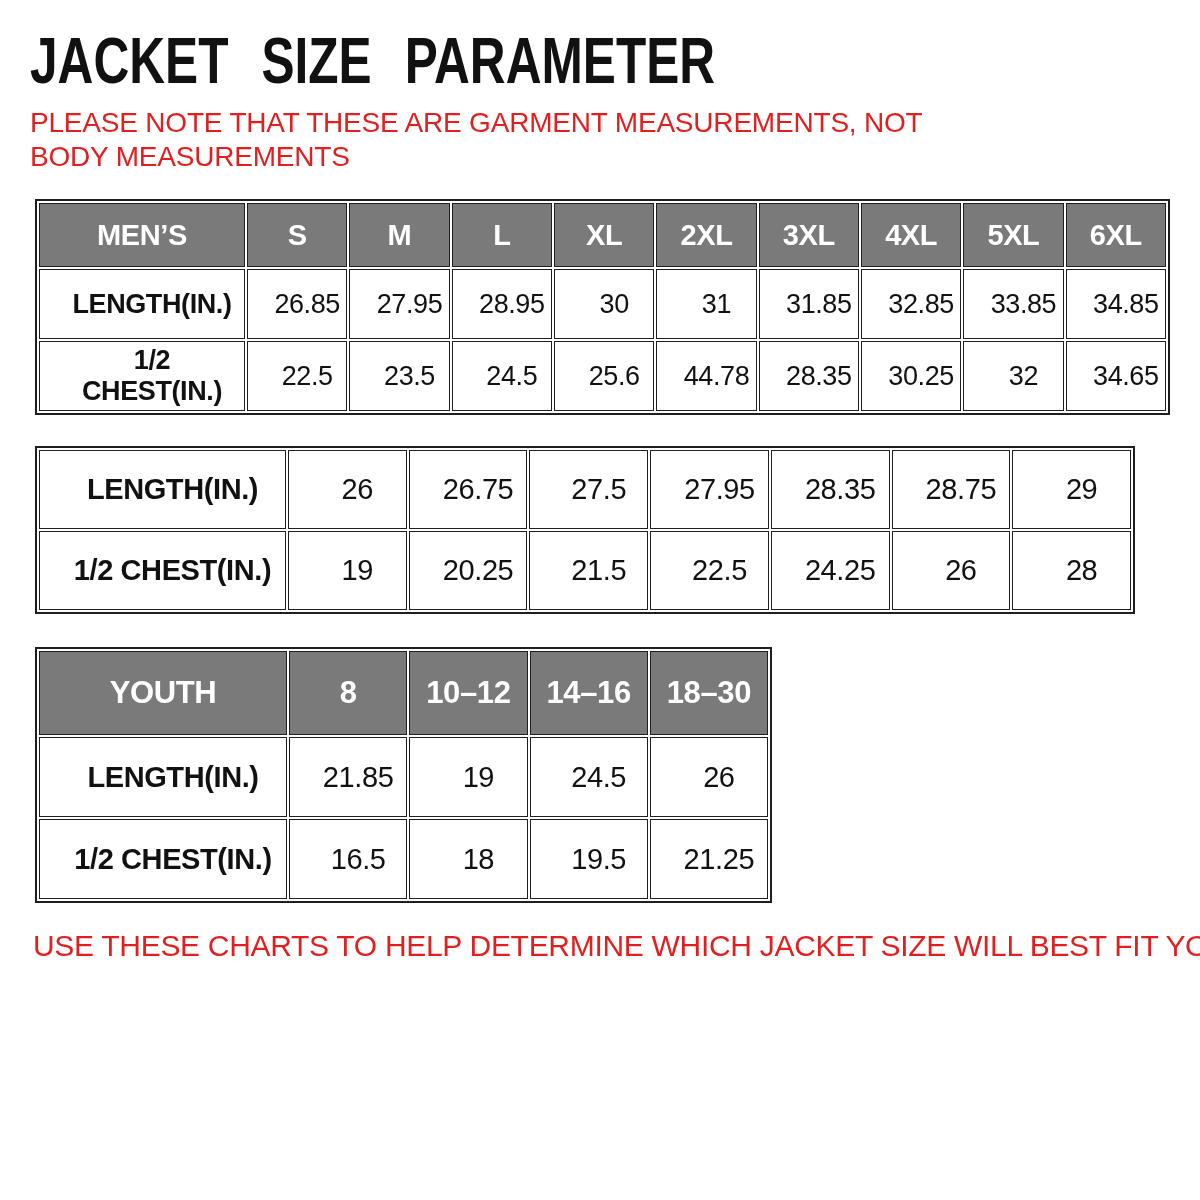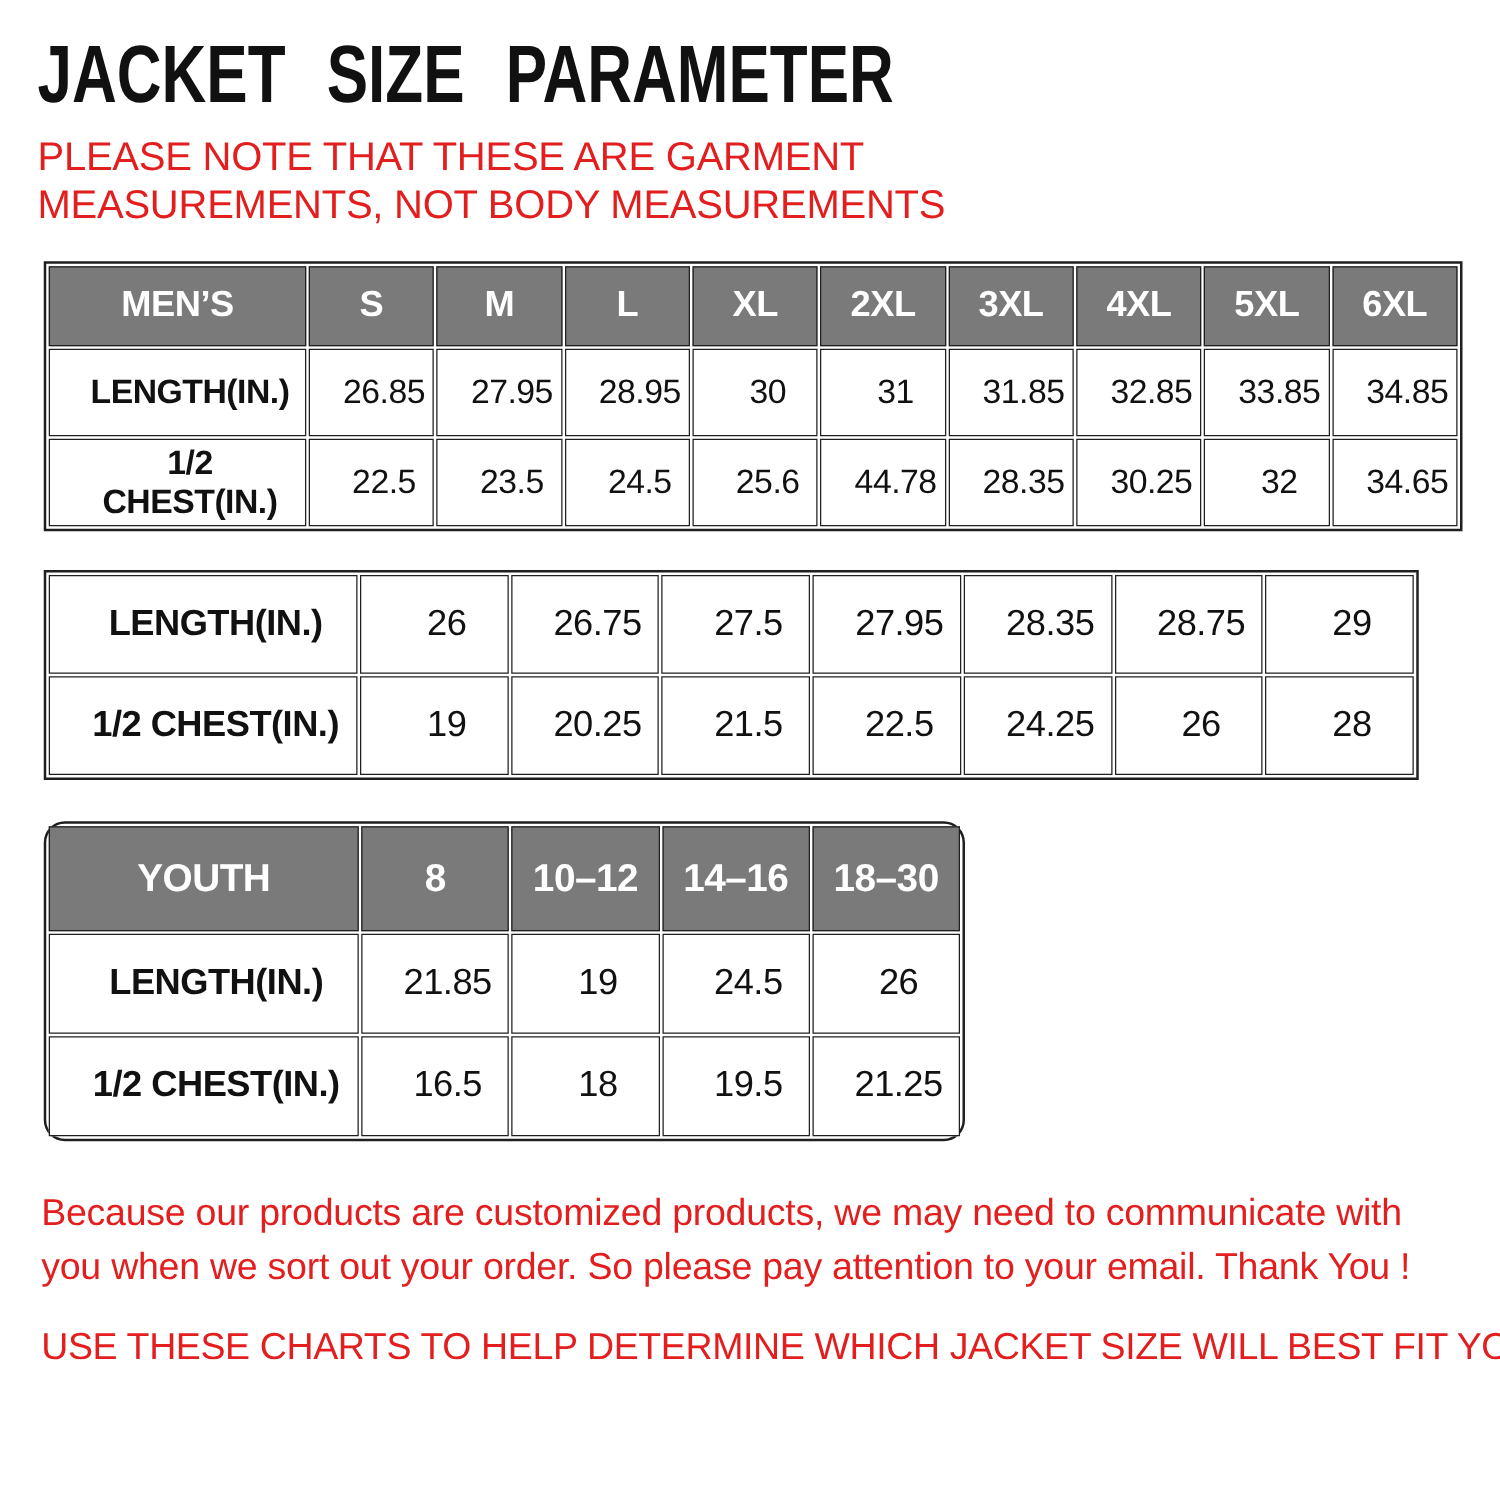--- a/index.html
+++ b/index.html
@@ -21,21 +21,21 @@
   .page{width:1200px;height:1044px;padding:26px 30px 0 30px;}
 
   .main-title{
     font-size:62px;font-weight:bold;line-height:1.05;color:var(--title-black);
     letter-spacing:0px;word-spacing:24px;white-space:nowrap;
     transform:scale(0.80,1.05);transform-origin:0 0;
     height:68px;margin-bottom:12px;
   }
   .note{
     color:var(--accent-red);
-    font-size:32px;line-height:1.2;letter-spacing:-0.2px;
+    font-size:28px;line-height:1.2;letter-spacing:-0.2px;
     max-width:935px;margin-bottom:26px;
   }
 
   table.size-table{
     border-collapse:separate;border-spacing:2px;
     border:2px solid var(--table-border);
     table-layout:fixed;margin-left:5px;background:var(--background);
   }
   .size-table th,.size-table td{
     border:1px solid var(--table-border);
@@ -51,21 +51,21 @@
   .t-men{width:1135px;}
   .t-men th{height:64px;font-size:29px;}
   .t-men td{height:70px;font-size:27px;}
   .t-men col.c-label{width:206px;}
 
   .t-women{width:1100px;margin-top:31px;}
   .t-women th{height:84px;font-size:31px;}
   .t-women td{height:79px;font-size:29px;}
   .t-women col.c-label{width:247px;}
 
-  .t-youth{width:737px;margin-top:33px;border-radius:17px;}
+  .t-youth{width:737px;margin-top:33px;}
   .t-youth th{height:84px;font-size:31px;}
   .t-youth td{height:80px;font-size:29px;}
   .t-youth col.c-label{width:248px;}
 
   .footer-paragraph{
     margin-top:36px;margin-left:3px;
     color:var(--accent-red);font-size:30px;line-height:1.44;
     max-width:1165px;letter-spacing:-0.2px;
   }
   .footer-caps{
@@ -180,16 +180,15 @@
       <tr>
         <td class="lbl">1/2 CHEST(IN.)</td>
         <td>16.5</td>
         <td>18</td>
         <td>19.5</td>
         <td>21.25</td>
       </tr>
     </tbody>
   </table>
 
-  <div class="footer-paragraph">Because our products are customized products, we may need to communicate with you when we sort out your order. So please pay attention to your email. Thank You !</div>
   <div class="footer-caps">USE THESE CHARTS TO HELP DETERMINE WHICH JACKET SIZE WILL BEST FIT YOU.</div>
 
 </div>
 
 </body></html>

